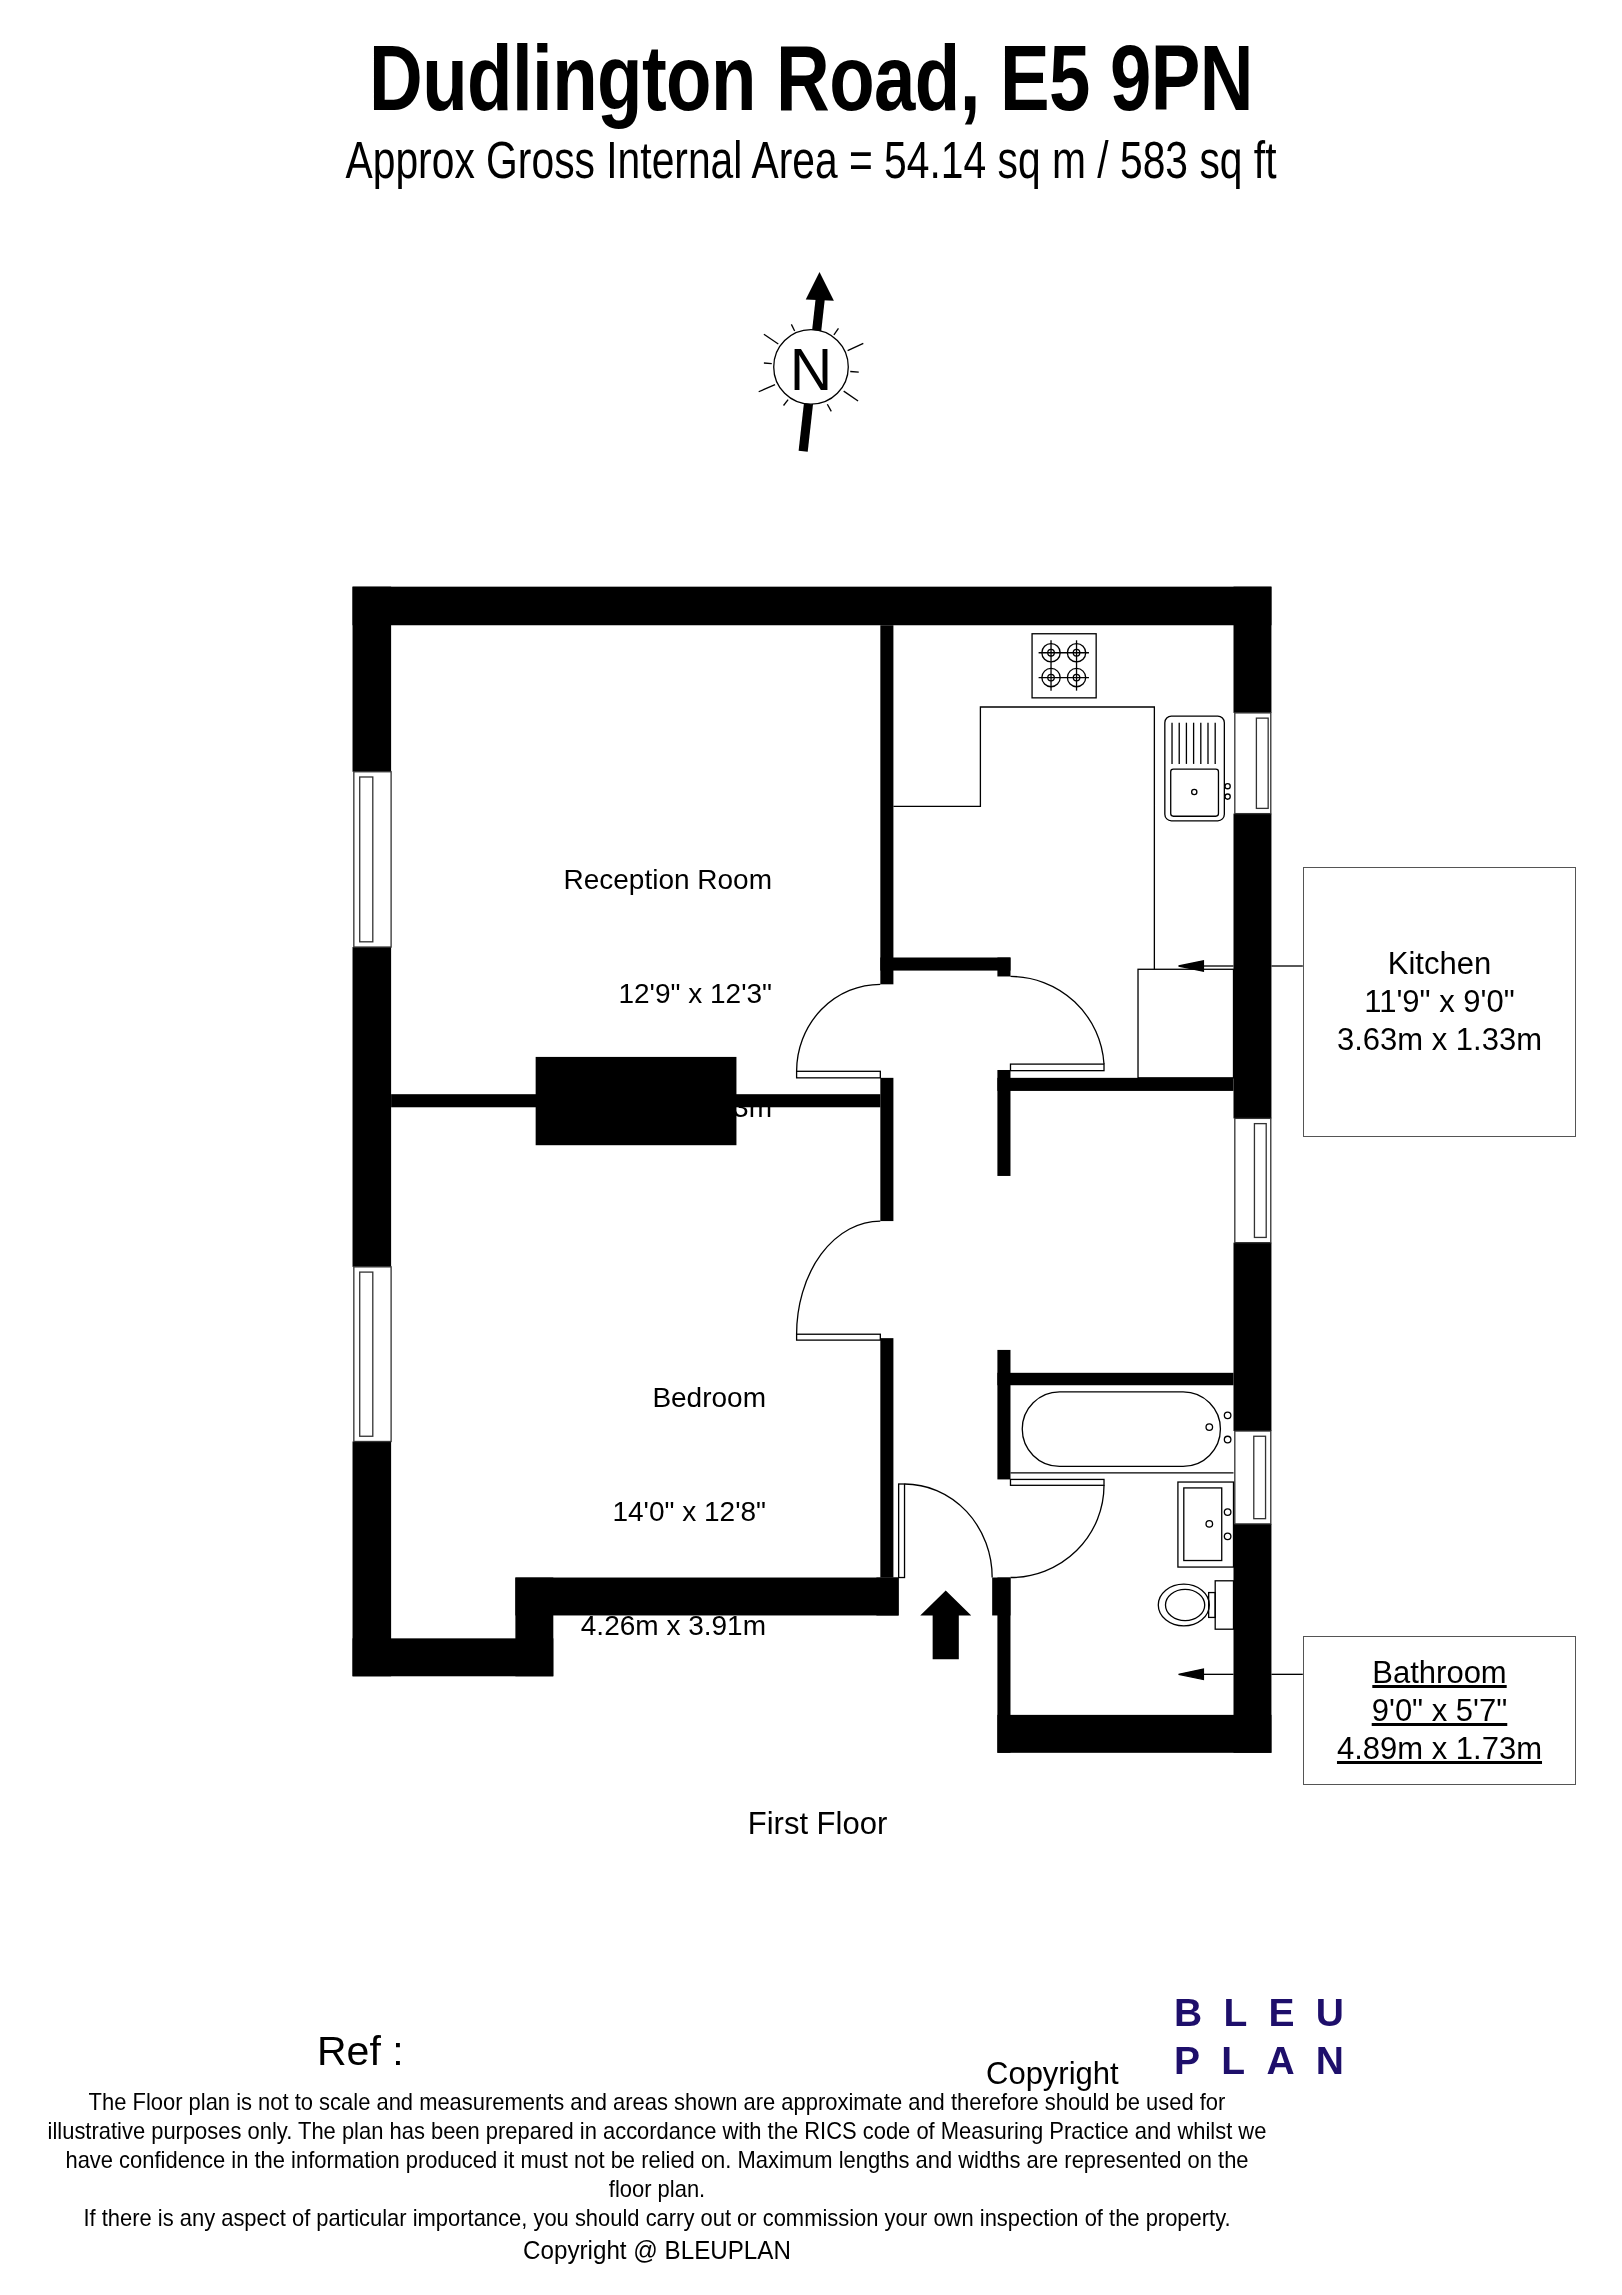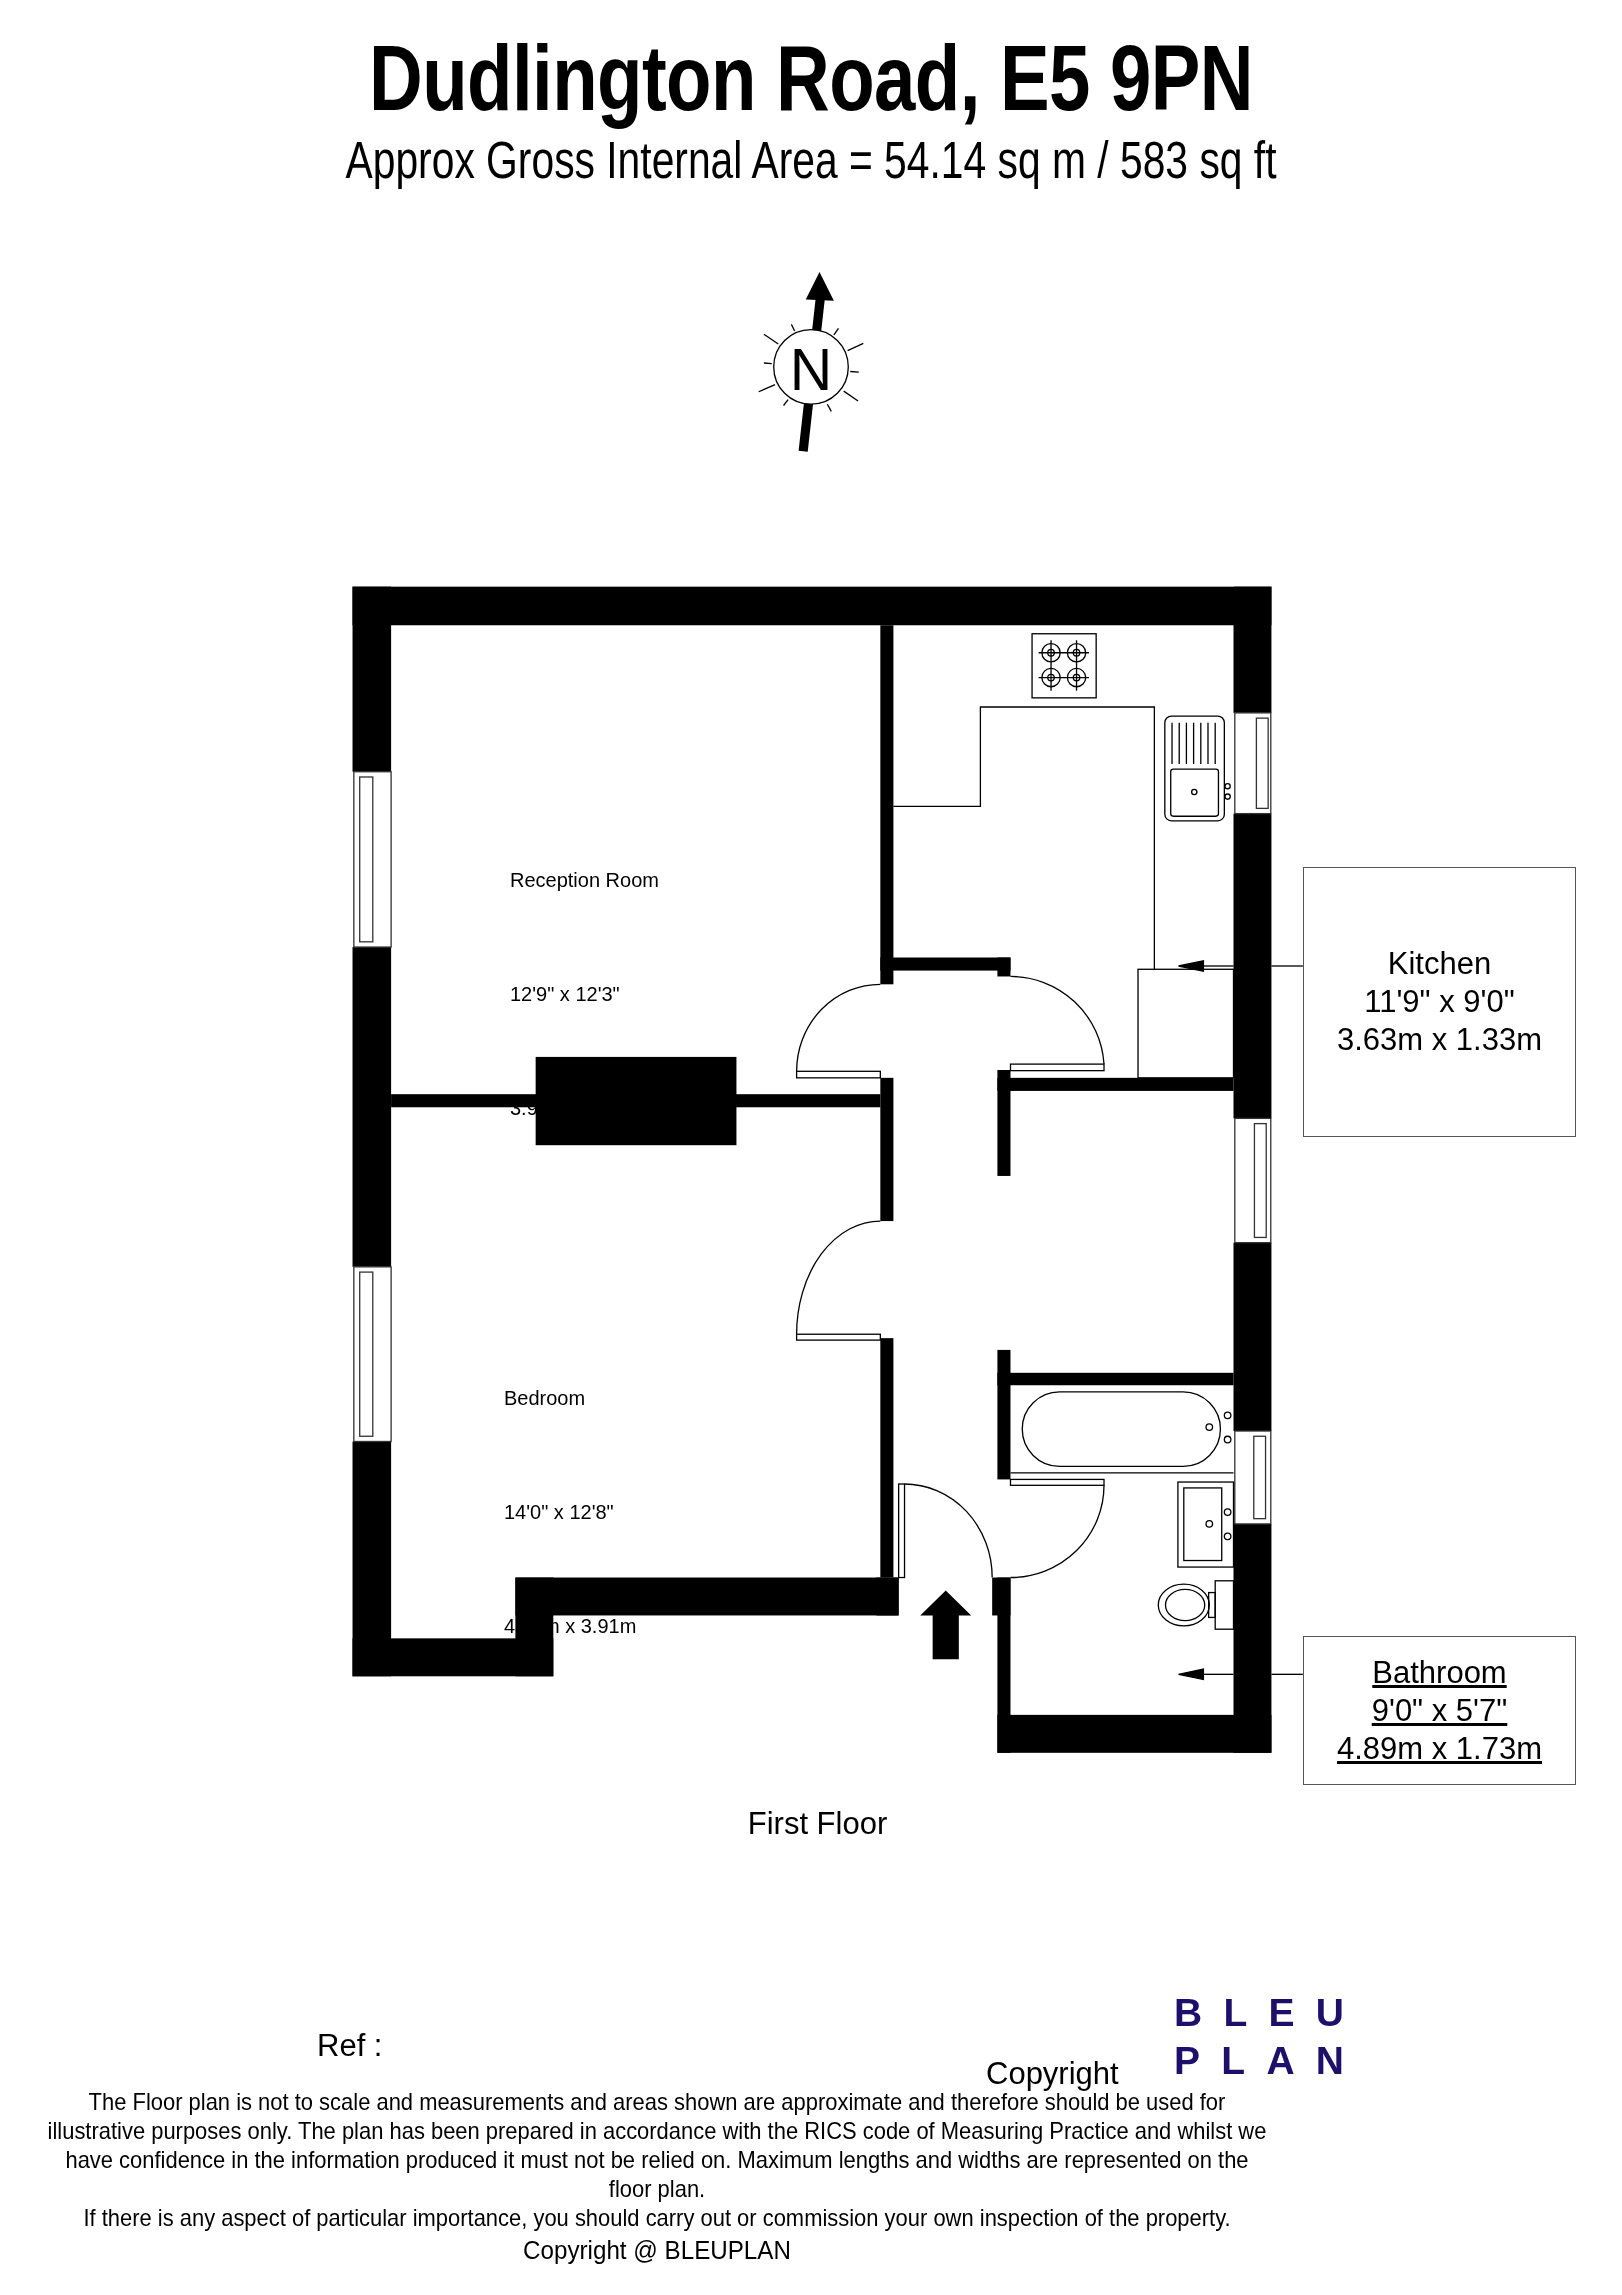--- a/index.html
+++ b/index.html
@@ -4,26 +4,26 @@
 <style>
   html, body { margin: 0; padding: 0; background: #ffffff; }
   body { width: 1622px; height: 2295px; position: relative; overflow: hidden;
          font-family: "Liberation Sans", "DejaVu Sans", sans-serif; color: #000; }
   .abs { position: absolute; }
   .title { left: 0; width: 1622px; top: 26px; text-align: center; font-weight: bold;
            font-size: 93px; line-height: 105px; transform: scaleX(0.8); transform-origin: 811px 0; letter-spacing: -0.7px; }
   .subtitle { left: 0; width: 1622px; top: 131px; text-align: center; font-size: 51px; line-height: 59px;
               transform: scaleX(0.8); transform-origin: 811px 0; }
   svg.plan { position: absolute; left: 0; top: 0; }
-  .room-label { position: absolute; text-align: left; font-size: 20px; line-height: 38px; white-space: pre; }
+  .room-label { position: absolute; text-align: right; font-size: 28px; line-height: 38px; white-space: pre; }
   .label-box { position: absolute; border: 1.3px solid #555; background: #fff; text-align: center;
                font-size: 31px; line-height: 38px; box-sizing: border-box; display: flex; flex-direction: column;
                justify-content: center; margin-top: 36px; }
   .floor-name { left: 0; width: 1635px; top: 1806px; text-align: center; font-size: 31px; }
-  .ref { left: 317px; top: 2028px; font-size: 31px; }
+  .ref { left: 317px; top: 2028px; font-size: 41px; }
   .copyright-word { left: 986px; top: 2028px; font-size: 31px; margin-top: 28px; }
   .logo { left: 1174px; top: 1989px; width: 170px; color: #1e0f6b; font-weight: bold;
           font-size: 39px; line-height: 48px; letter-spacing: 0; }
   .logo-row { display: flex; justify-content: space-between; }
   .disclaimer { left: 0; width: 1314px; top: 2088px; text-align: center; font-size: 23.6px; line-height: 29px; }
   .disclaimer .line { display: block; transform: scaleX(0.93); }
   .disclaimer .copy { font-size: 26px; line-height: 35px; }
 </style>
 </head>
 <body>

